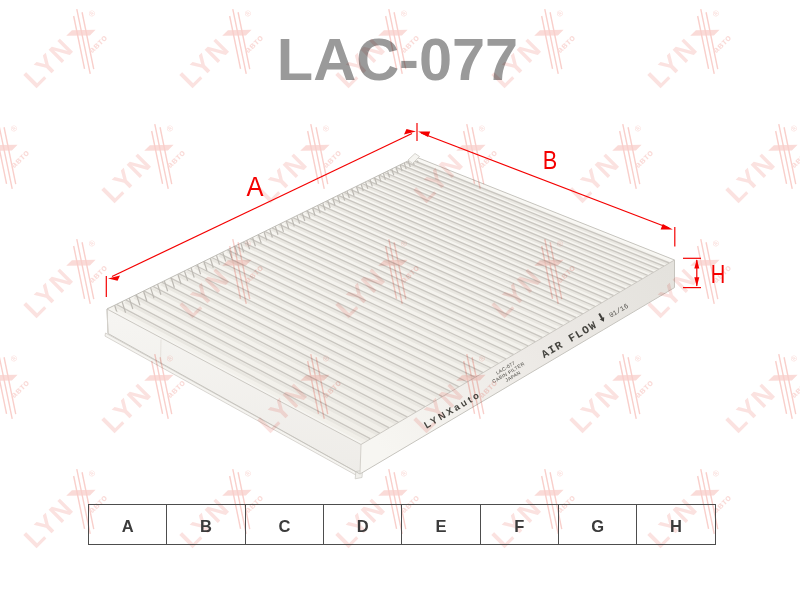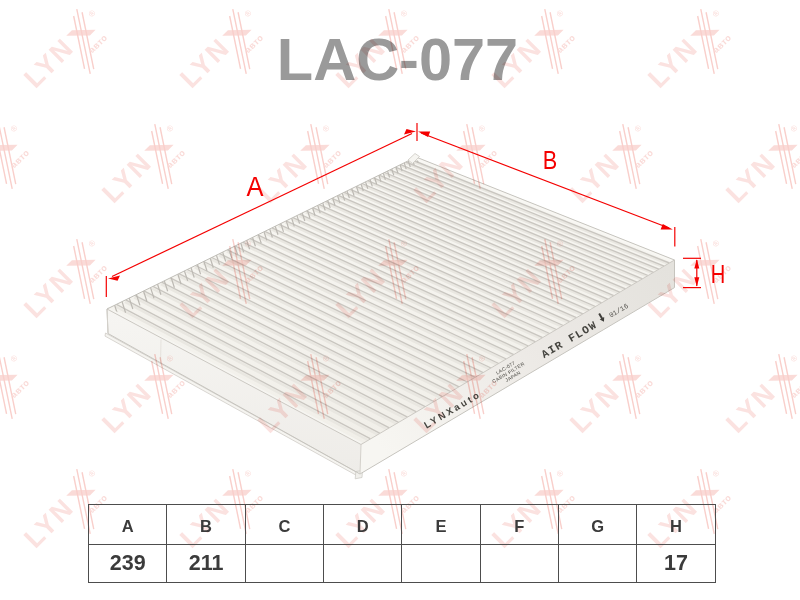--- a/index.html
+++ b/index.html
@@ -312,25 +312,15 @@
         <tr class="hdr">
           <td>A</td>
           <td>B</td>
           <td>C</td>
           <td>D</td>
           <td>E</td>
           <td>F</td>
           <td>G</td>
           <td>H</td>
         </tr>
-<tr class="val">
-          <td>239</td>
-          <td>211</td>
-          <td></td>
-          <td></td>
-          <td></td>
-          <td></td>
-          <td></td>
-          <td>17</td>
-        </tr>
 </tbody>
     </table>
 </div>
 
 </body></html>

